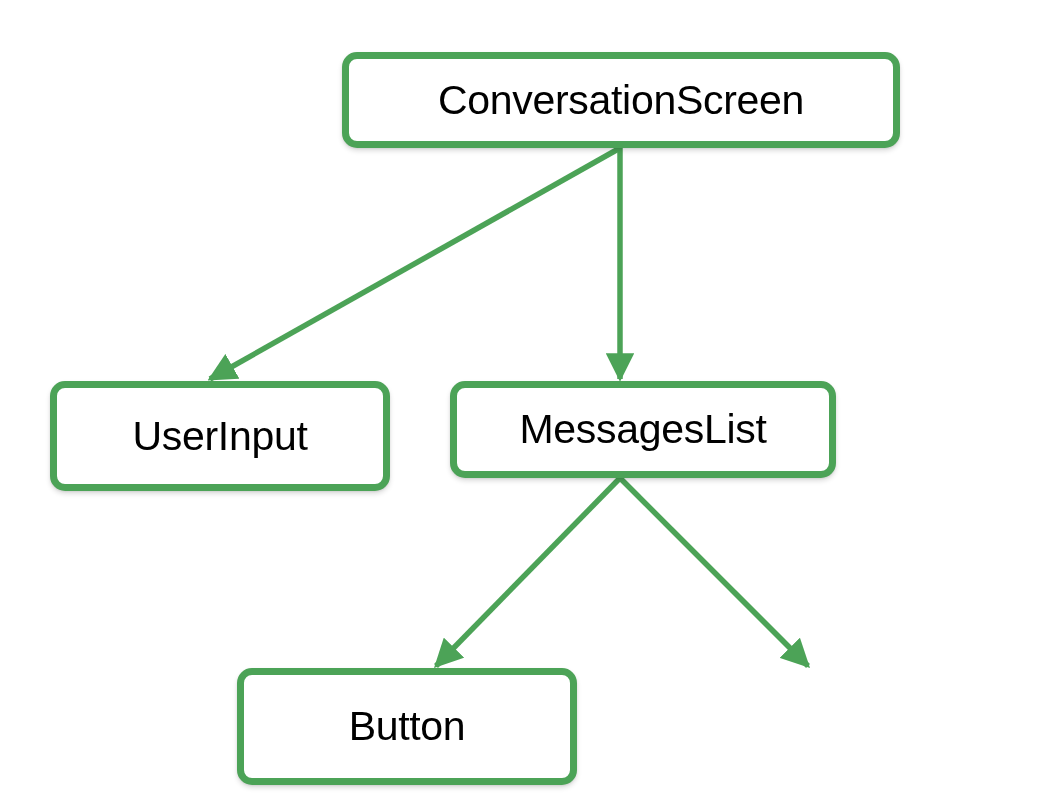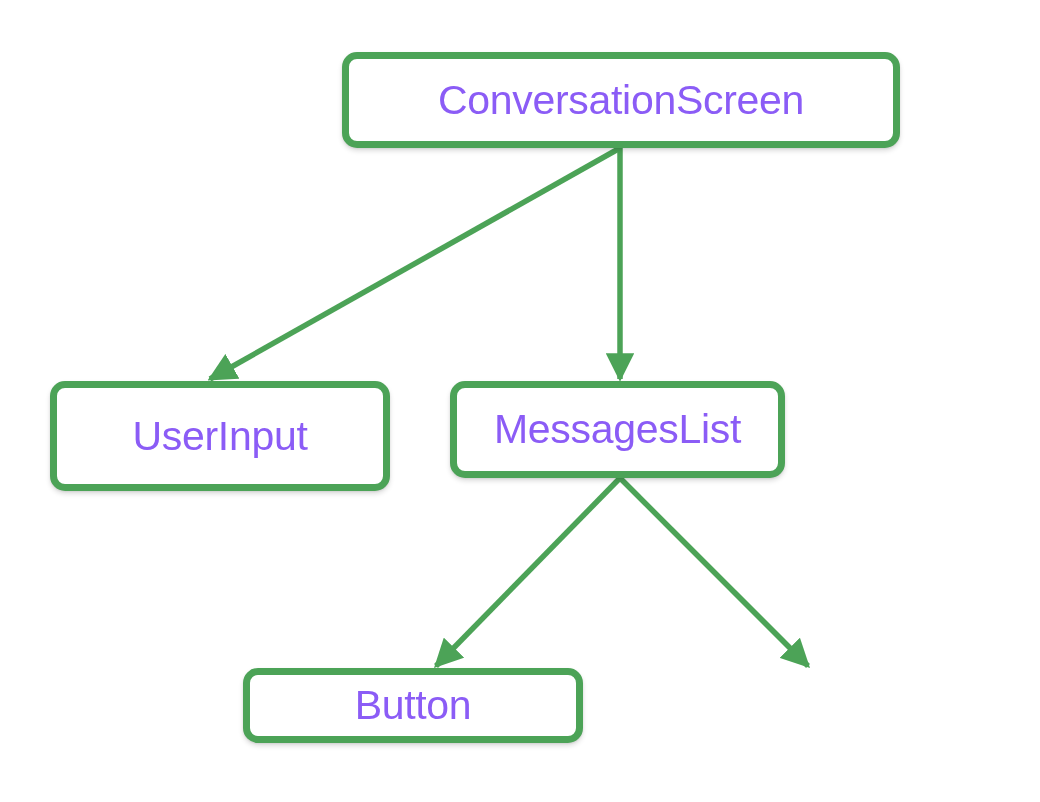--- a/index.html
+++ b/index.html
@@ -33,36 +33,36 @@
     justify-content: center;
     background: #ffffff;
     border: 7px solid #4CA357;
     border-radius: 15px;
     box-shadow: 0 3px 5px rgba(0,0,0,0.13), 0 1px 2px rgba(0,0,0,0.08);
   }
   .node-label {
     font-family: "Liberation Sans", sans-serif;
     font-size: 41px;
     font-weight: 400;
-    color: #8b5cf6;
+    color: #000000;
     letter-spacing: -0.3px;
     white-space: nowrap;
     line-height: 1;
   }
   #node-conversationscreen {
     left: 342px; top: 52px; width: 558px; height: 96px;
   }
   #node-userinput {
     left: 50px; top: 381px; width: 340px; height: 110px;
   }
   #node-messageslist {
-    left: 450px; top: 381px; width: 335px; height: 97px;
+    left: 450px; top: 381px; width: 386px; height: 97px;
   }
   #node-button {
-    left: 243px; top: 668px; width: 340px; height: 75px;
+    left: 237px; top: 668px; width: 340px; height: 117px;
   }
   #node-lazycolumn {
     left: 665px; top: 668px; width: 340px; height: 97px;
   }
 </style>
 </head>
 <body>
 
 <div id="diagram-canvas">
 

